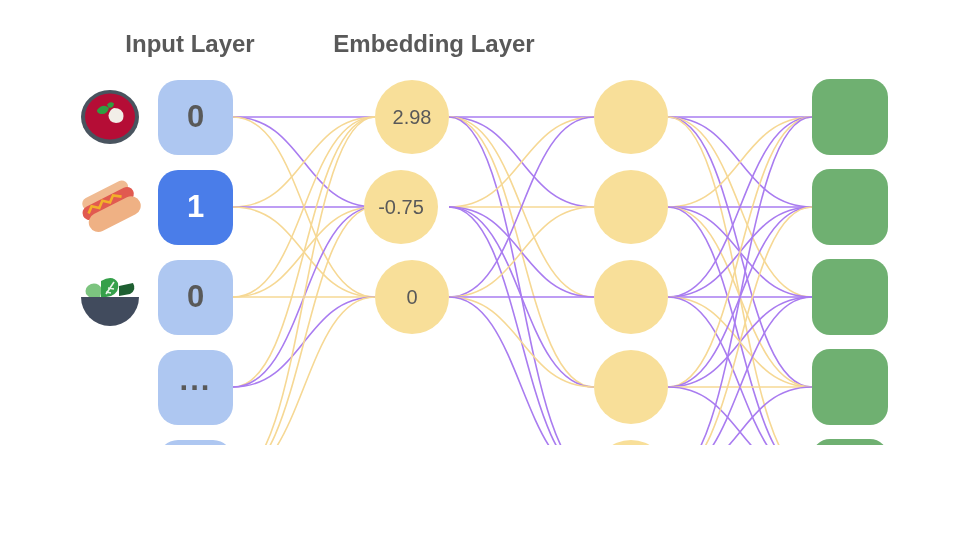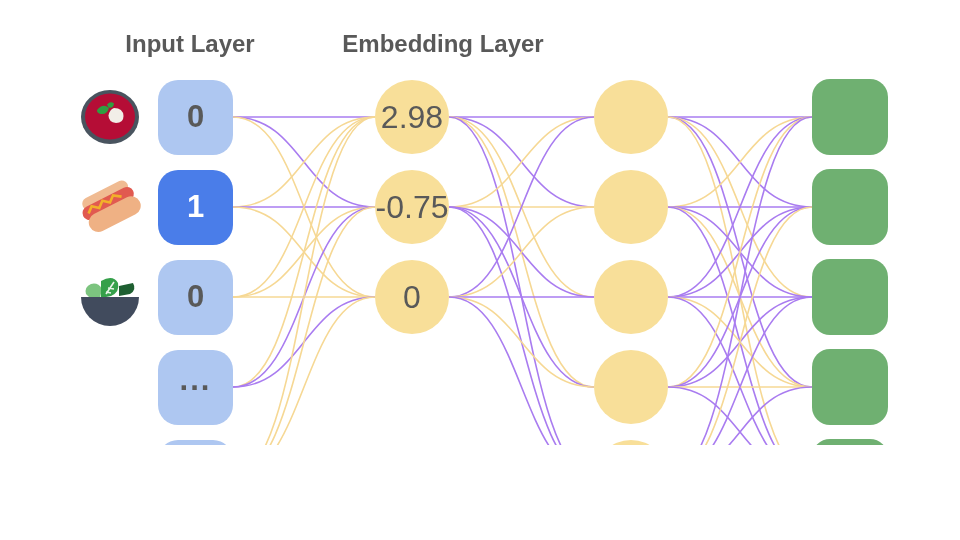--- a/index.html
+++ b/index.html
@@ -17,21 +17,21 @@
     box-sizing:border-box;
   }
   .input-node{
     width:75px;height:75px;border-radius:20px;
     background:var(--c-input);color:#595959;font-size:31px;font-weight:bold;
   }
   .input-node.active{background:var(--c-input-active);color:#ffffff;}
   .input-node .dots{transform:translateY(-7px);letter-spacing:2px;}
   .embed-node,.hidden-node{
     width:74px;height:74px;border-radius:50%;
-    background:var(--c-yellow);color:#595959;font-size:32px;font-weight:400;text-align:center;
+    background:var(--c-yellow);color:#595959;font-size:20px;font-weight:400;text-align:center;
   }
   .output-node{width:76px;height:76px;border-radius:18px;background:var(--c-green);}
   .food-icon{position:absolute;width:64px;height:64px;}
   .food-icon svg{width:100%;height:100%;display:block;}
 </style>
 </head>
 <body>
 
 <div class="canvas" style="background: rgb(255, 255, 255); --c-input: #aec7f1; --c-input-active: #4a7de9; --c-yellow: #f8df99; --c-green: #6fb071;">
   <svg id="edges" width="960" height="540">
@@ -86,21 +86,21 @@
       <path d="M 668 387 C 740 387, 740 387, 812 387" fill="none" stroke="#f6d894" stroke-width="1.6"></path>
       <path d="M 668 387 C 740 387, 740 477, 812 477" fill="none" stroke="#a97cf0" stroke-width="1.6"></path>
       <path d="M 668 477 C 740 477, 740 117, 812 117" fill="none" stroke="#a97cf0" stroke-width="1.6"></path>
       <path d="M 668 477 C 740 477, 740 207, 812 207" fill="none" stroke="#f6d894" stroke-width="1.6"></path>
       <path d="M 668 477 C 740 477, 740 297, 812 297" fill="none" stroke="#a97cf0" stroke-width="1.6"></path>
       <path d="M 668 477 C 740 477, 740 387, 812 387" fill="none" stroke="#a97cf0" stroke-width="1.6"></path>
       <path d="M 668 477 C 740 477, 740 477, 812 477" fill="none" stroke="#f6d894" stroke-width="1.6"></path>
     </svg>
 
   <div class="layer-title" style="left:190px">Input Layer</div>
-  <div class="layer-title" style="left:443px">Embedding Layer</div>
+  <div class="layer-title" style="left:434px">Embedding Layer</div>
 
   <div id="icons-col">
       <div class="food-icon" style="left: 78px; top: 85px;">
         <svg viewBox="0 0 64 64">
     <ellipse cx="32" cy="32" rx="29" ry="27" fill="#49545f"></ellipse>
     <ellipse cx="32" cy="31.5" rx="25" ry="23" fill="#b50d36"></ellipse>
     <path d="M36 23 Q45 23 45.5 31 Q45.5 38 38 38 Q30.5 37 30.5 30.5 Q31.5 24.5 36 23Z" fill="#f2eee8"></path>
     <path d="M19 25 Q25 17.5 31 23 Q28.5 31 21 28.5 Q18.5 27 19 25Z" fill="#2f9e41"></path>
     <path d="M29 19.5 Q32.5 15.5 36 18.5 Q35 24 30.5 22.5Z" fill="#2f9e41"></path>
   </svg>
@@ -149,21 +149,21 @@
         <span class="dots">...</span>
       </div>
       <div class="node input-node" style="left: 158px; top: 439.5px;">
         <span>0</span>
       </div>
     </div>
   <div id="embed-col">
       <div class="node embed-node" style="left: 375px; top: 80px;">
         <span>2.98</span>
       </div>
-      <div class="node embed-node" style="left: 375px; top: 170px;">
+      <div class="node embed-node" style="left: 364px; top: 170px;">
         <span>-0.75</span>
       </div>
       <div class="node embed-node" style="left: 375px; top: 260px;">
         <span>0</span>
       </div>
     </div>
   <div id="hidden-col">
       <div class="node hidden-node" style="left: 594px; top: 80px;"></div>
       <div class="node hidden-node" style="left: 594px; top: 170px;"></div>
       <div class="node hidden-node" style="left: 594px; top: 260px;"></div>

